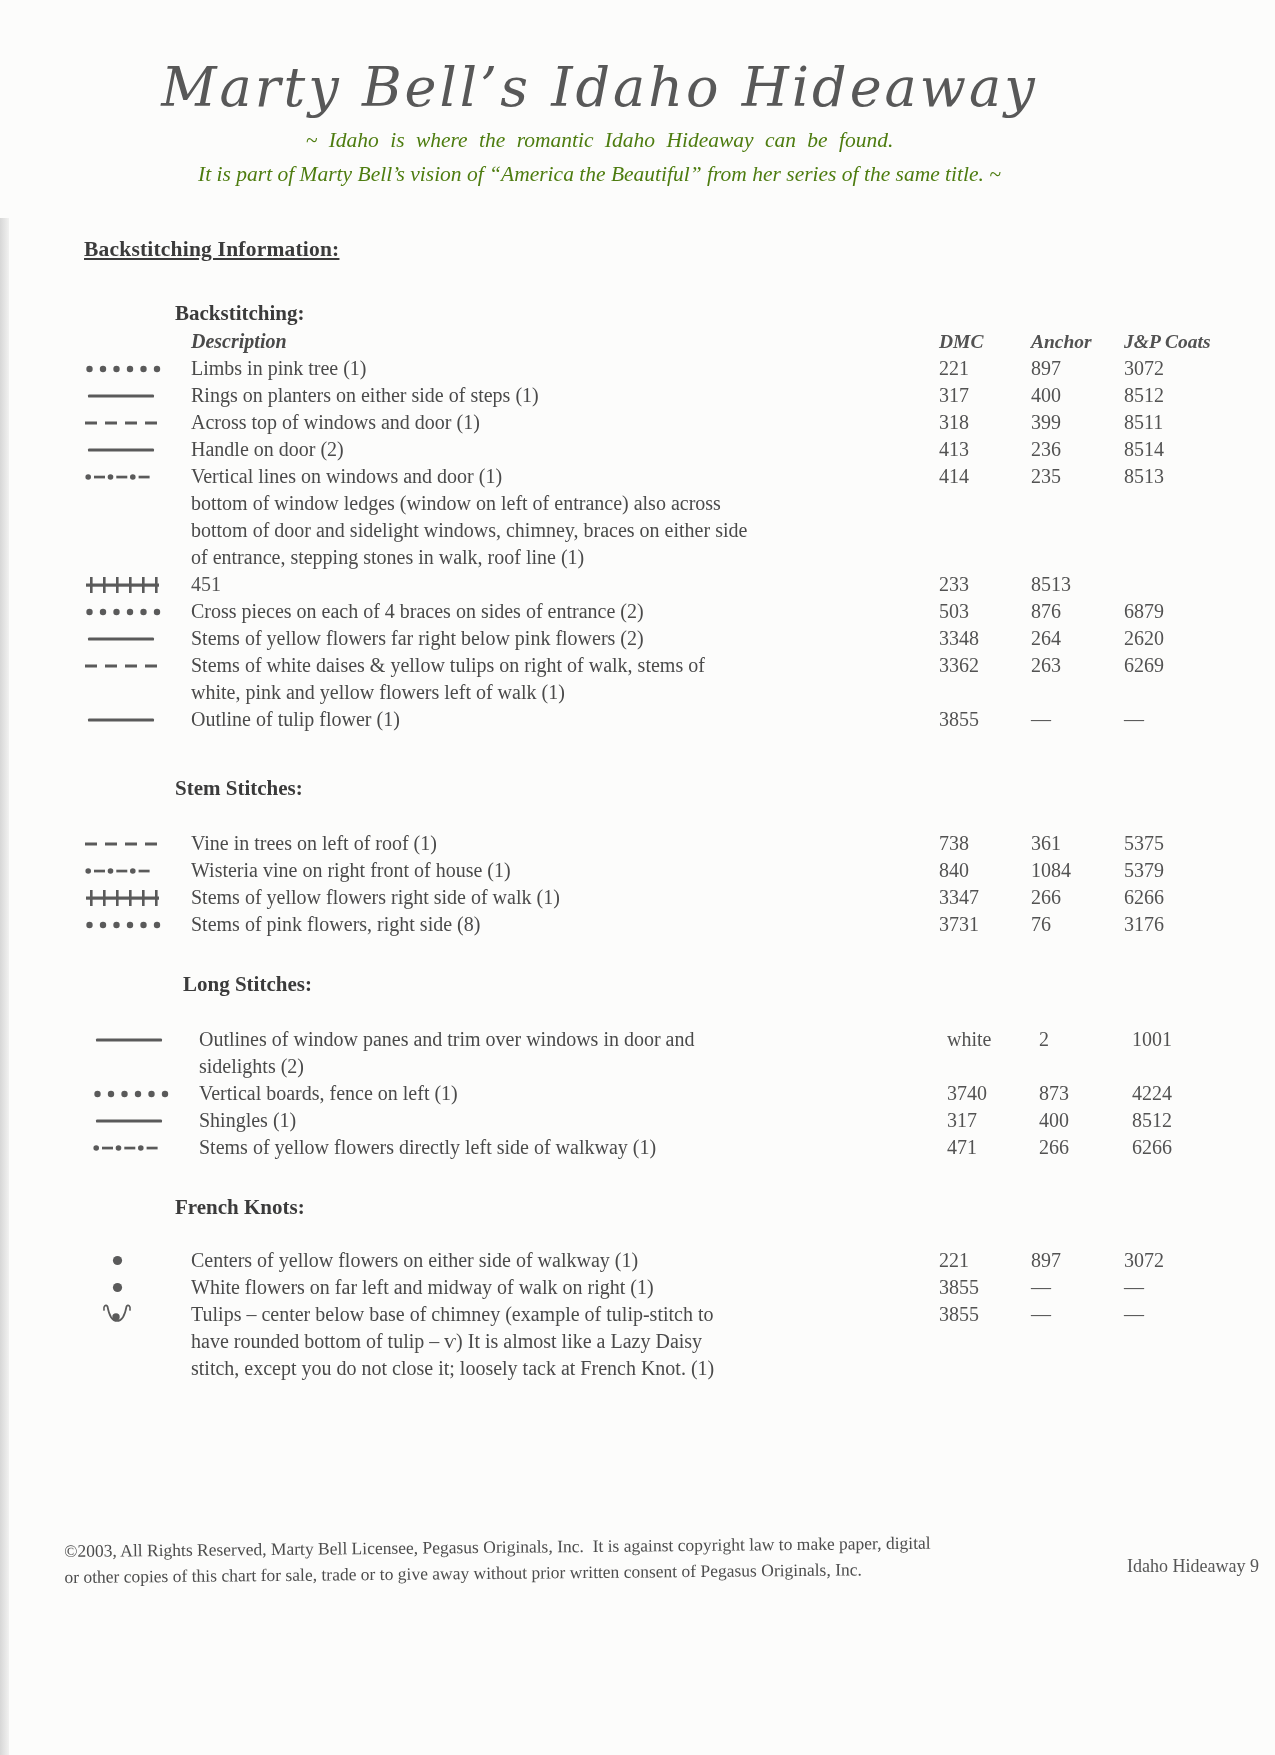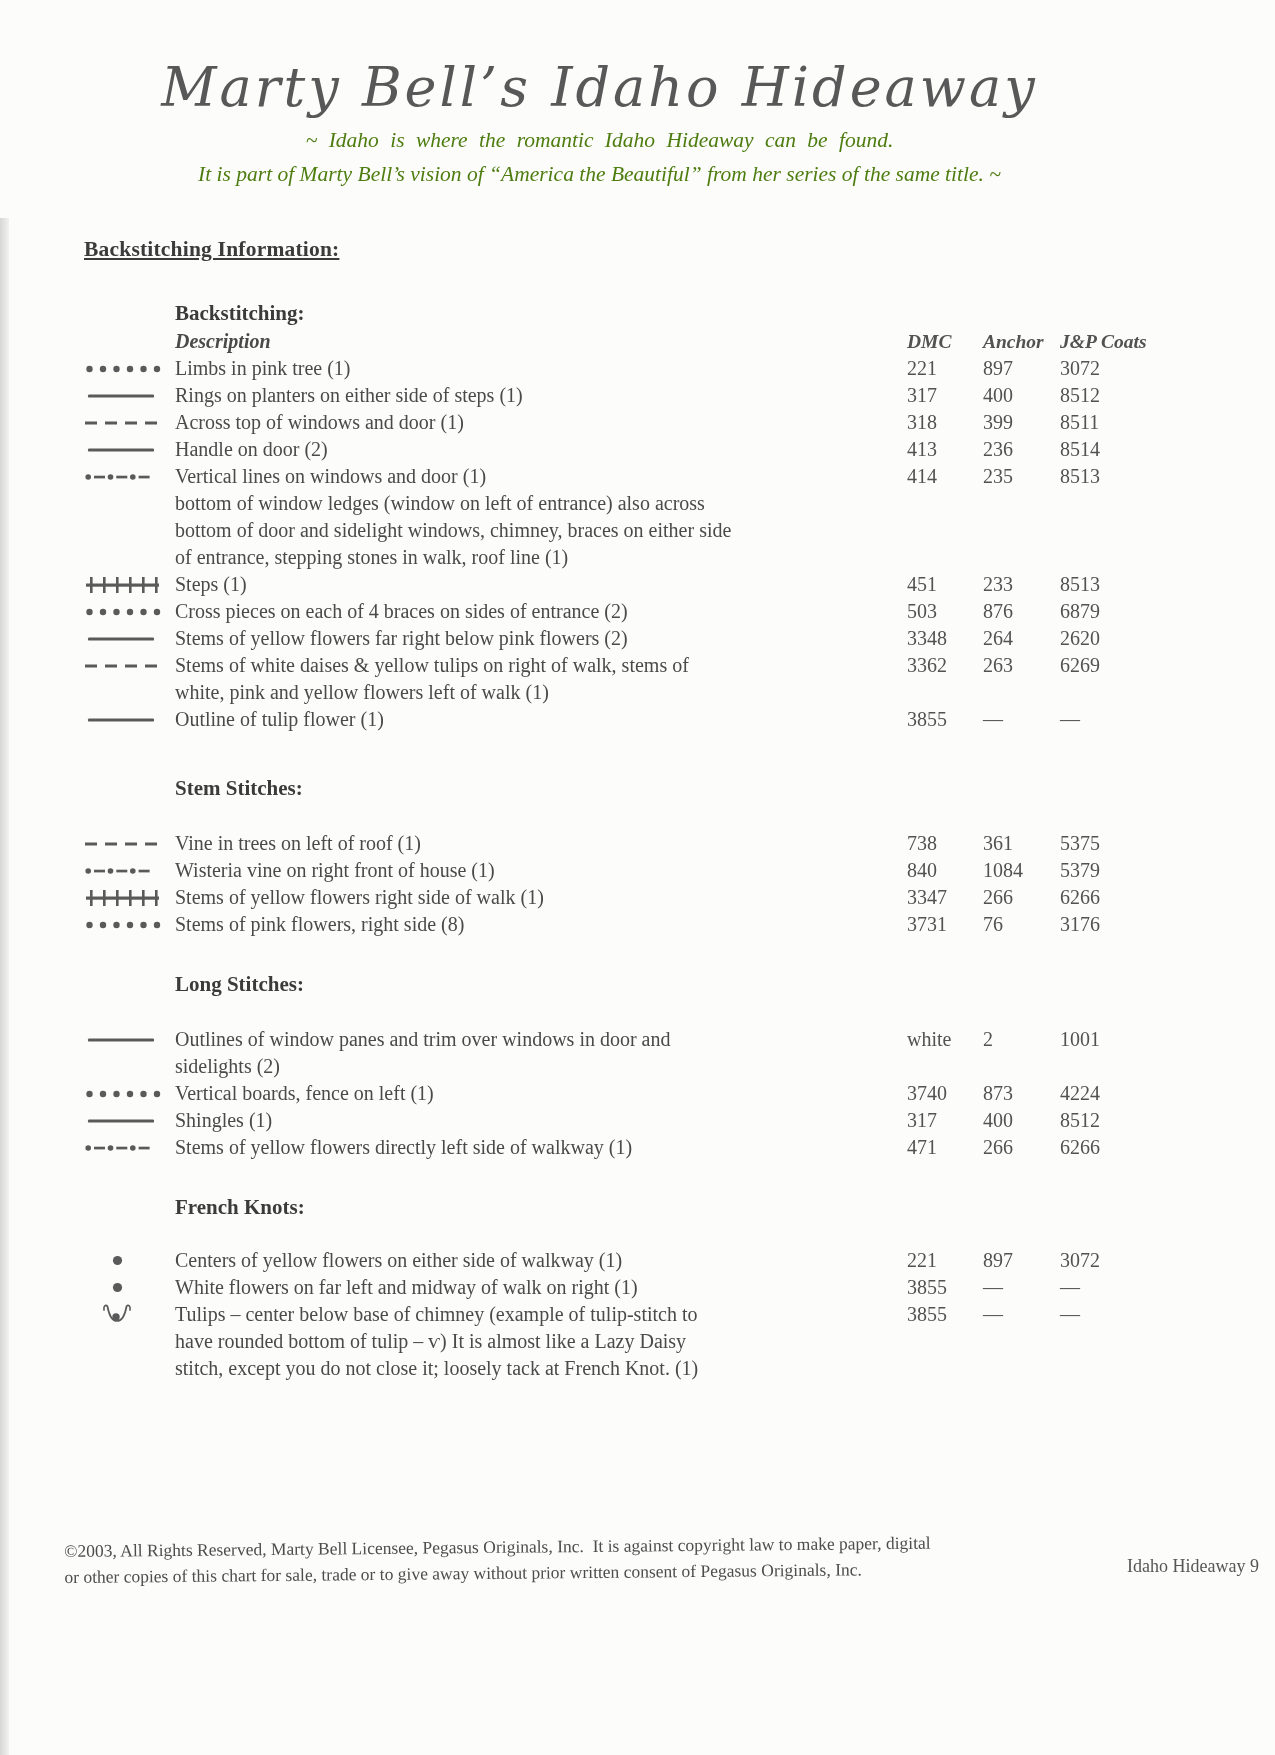--- a/index.html
+++ b/index.html
@@ -46,31 +46,32 @@
   }
   
   .sec-heading{
     margin:0 0 0 175px;
     font-size:21px;font-weight:bold;color:#3b3b3b;
     line-height:27px;
   }
   .stitch-section{margin-top:0;}
   .stitch-section:nth-of-type(1){margin-top:38px;}
   .stitch-section:nth-of-type(2){margin-top:42px;}
-  .stitch-section:nth-of-type(3){margin-top:33px;}
+  .stitch-section:nth-of-type(3){margin-top:33px;margin-left:8px;}
   .stitch-section:nth-of-type(4){margin-top:33px;}
   .stitch-section:nth-of-type(2) .rows,
   .stitch-section:nth-of-type(3) .rows{margin-top:28px;}
   .stitch-section:nth-of-type(4) .rows{margin-top:26px;}
   .trow{
     display:grid;
     grid-template-columns:92px 732px 76px 77px 110px;
     margin-left:83px;
     line-height:27px;
     font-size:20px;
+    gap:16px;
   }
   .header-row{margin-top:1px;}
   .header-row .desc{font-weight:bold;font-style:italic;color:#3e3e3e;}
   .header-row .num{font-weight:bold;font-style:italic;color:#3e3e3e;font-size:19.5px;}
   .cell{display:block;}
   .cell.sym{
     display:flex;align-items:center;
     padding-left:2px;box-sizing:border-box;
   }
   .cell.sym.s-knot,.cell.sym.s-tulip{justify-content:center;padding-right:26px;}
@@ -207,21 +208,20 @@
               <svg width="76" height="20" viewBox="0 0 76 20" fill="#5a5a5a">
                 <rect x="1" y="8.5" width="73" height="3.2"></rect>
                 <rect x="5" y="2" width="2.6" height="16"></rect>
                 <rect x="18" y="2" width="2.6" height="16"></rect>
                 <rect x="31" y="2" width="2.6" height="16"></rect>
                 <rect x="44" y="2" width="2.6" height="16"></rect>
                 <rect x="57" y="2" width="2.6" height="16"></rect>
                 <rect x="70" y="2" width="2.6" height="16"></rect>
               </svg>
             </span>
-            <span class="cell desc">Steps (1)</span>
             <span class="cell num dmc">451</span>
             <span class="cell num anchor">233</span>
             <span class="cell num jp">8513</span>
           </div>
           <div class="trow">
             <span class="cell sym s-dots">
               <svg width="76" height="10" viewBox="0 0 76 10" fill="#5a5a5a">
                 <circle cx="4.5" cy="5" r="3.2"></circle>
                 <circle cx="18" cy="5" r="3.2"></circle>
                 <circle cx="31.5" cy="5" r="3.2"></circle>

